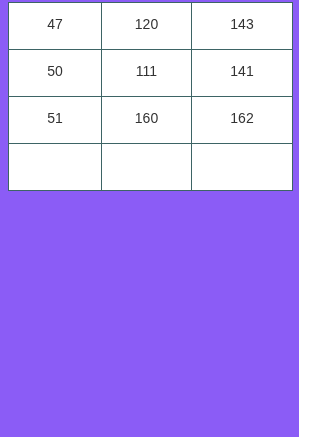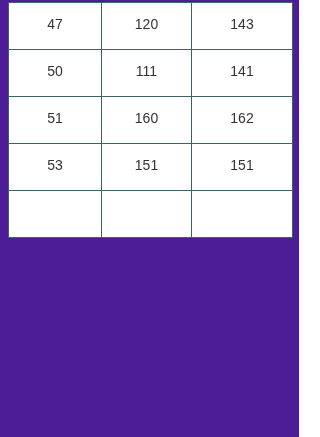--- a/index.html
+++ b/index.html
@@ -12,21 +12,21 @@
     width: 299px;
     height: 437px;
     overflow: hidden;
     font-family: "Liberation Sans", sans-serif;
   }
   .table-viewport {
     position: relative;
     width: 299px;
     height: 437px;
     overflow: hidden;
-    background: #4c1d95;
+    background: #8b5cf6;
   }
   .data-table {
     position: absolute;
     left: 8px;
     top: 2px;
     width: 284px;
     border-collapse: collapse;
     table-layout: fixed;
   }
   .data-table col.c1 { width: 93px; }
@@ -70,25 +70,20 @@
       <tr>
         <td>50</td>
         <td>111</td>
         <td>141</td>
       </tr>
       <tr>
         <td>51</td>
         <td>160</td>
         <td>162</td>
       </tr>
-      <tr>
-        <td>53</td>
-        <td>151</td>
-        <td>151</td>
-      </tr>
       <tr class="partial-row">
         <td></td>
         <td></td>
         <td></td>
       </tr>
     </tbody>
   </table>
 </div>
 
 </body></html>

